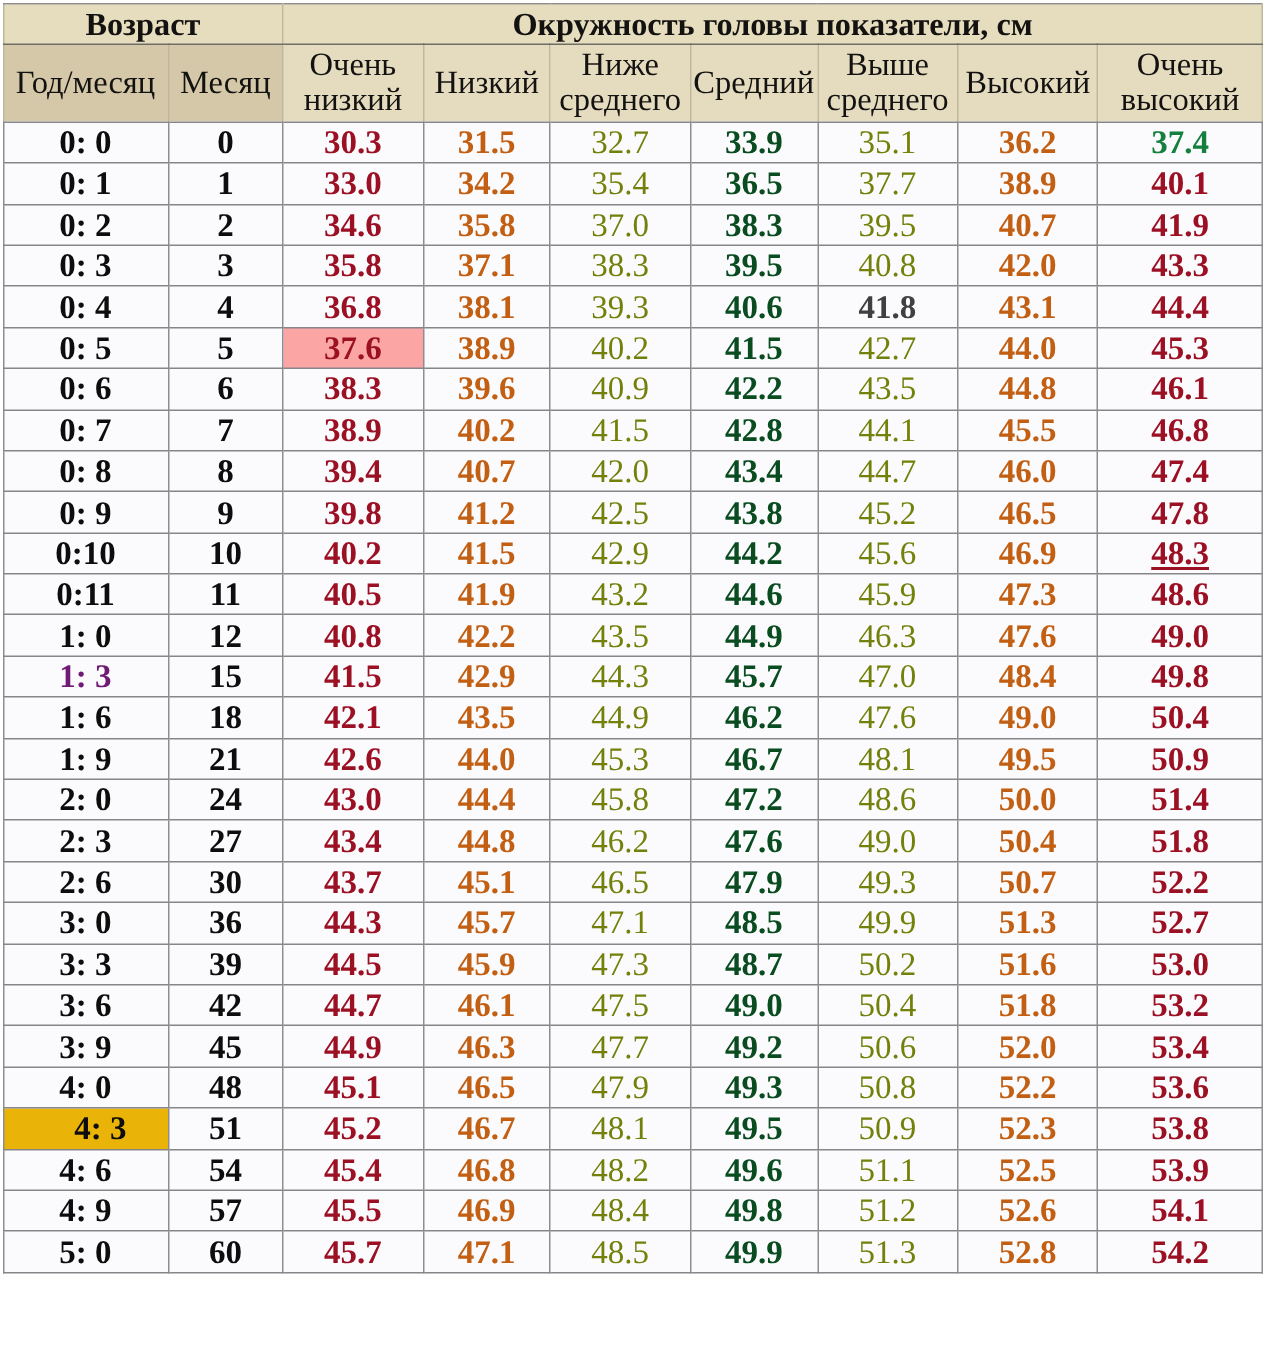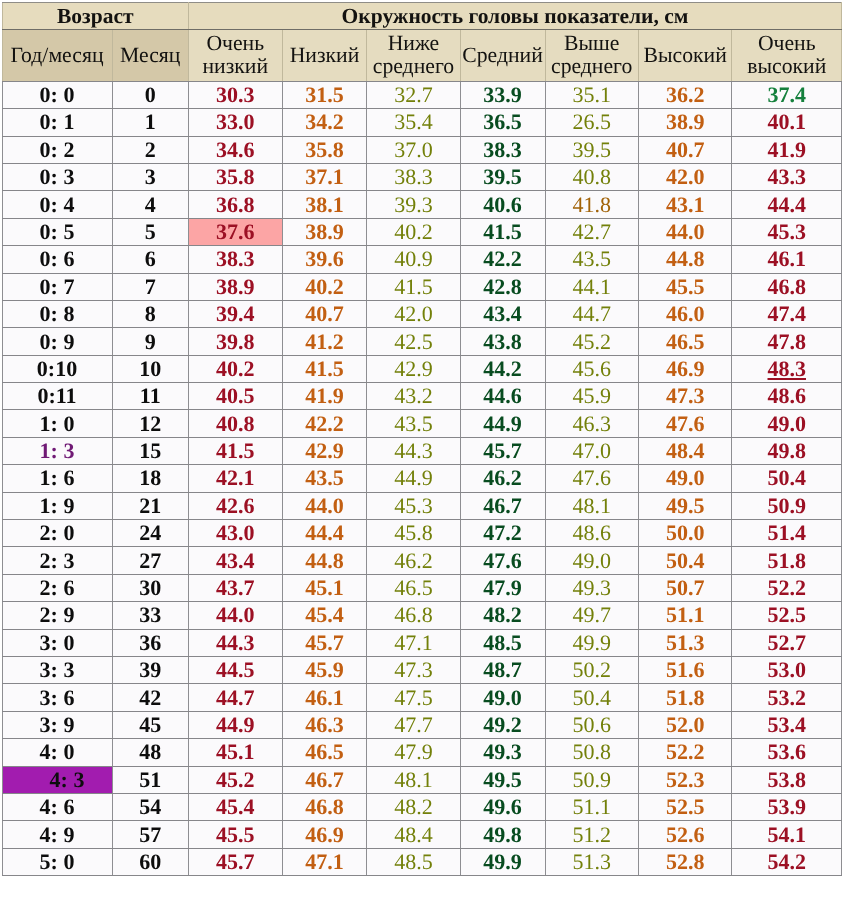--- a/index.html
+++ b/index.html
@@ -106,21 +106,21 @@
           <td class="bold" style="color: rgb(194, 95, 18); background: rgb(251, 250, 252);">36.2</td>
           <td class="bold" style="color: #15803d; background: rgb(251, 250, 252);">37.4</td>
         </tr>
         <tr class="data-row">
           <td class="bold" style="color: rgb(13, 13, 13); background: rgb(251, 250, 252);">0: 1</td>
           <td class="bold" style="color: rgb(13, 13, 13); background: rgb(251, 250, 252);">1</td>
           <td class="bold" style="color: rgb(156, 16, 36); background: rgb(251, 250, 252);">33.0</td>
           <td class="bold" style="color: rgb(194, 95, 18); background: rgb(251, 250, 252);">34.2</td>
           <td class="thin" style="color: rgb(115, 128, 10); background: rgb(251, 250, 252);">35.4</td>
           <td class="bold" style="color: rgb(8, 76, 32); background: rgb(251, 250, 252);">36.5</td>
-          <td class="thin" style="color: rgb(115, 128, 10); background: rgb(251, 250, 252);">26.5</td>
+          <td class="thin" style="color: rgb(115, 128, 10); background: rgb(251, 250, 252);">37.7</td>
           <td class="bold" style="color: rgb(194, 95, 18); background: rgb(251, 250, 252);">38.9</td>
           <td class="bold" style="color: rgb(156, 16, 36); background: rgb(251, 250, 252);">40.1</td>
         </tr>
         <tr class="data-row">
           <td class="bold" style="color: rgb(13, 13, 13); background: rgb(251, 250, 252);">0: 2</td>
           <td class="bold" style="color: rgb(13, 13, 13); background: rgb(251, 250, 252);">2</td>
           <td class="bold" style="color: rgb(156, 16, 36); background: rgb(251, 250, 252);">34.6</td>
           <td class="bold" style="color: rgb(194, 95, 18); background: rgb(251, 250, 252);">35.8</td>
           <td class="thin" style="color: rgb(115, 128, 10); background: rgb(251, 250, 252);">37.0</td>
           <td class="bold" style="color: rgb(8, 76, 32); background: rgb(251, 250, 252);">38.3</td>
@@ -139,21 +139,21 @@
           <td class="bold" style="color: rgb(194, 95, 18); background: rgb(251, 250, 252);">42.0</td>
           <td class="bold" style="color: rgb(156, 16, 36); background: rgb(251, 250, 252);">43.3</td>
         </tr>
         <tr class="data-row">
           <td class="bold" style="color: rgb(13, 13, 13); background: rgb(251, 250, 252);">0: 4</td>
           <td class="bold" style="color: rgb(13, 13, 13); background: rgb(251, 250, 252);">4</td>
           <td class="bold" style="color: rgb(156, 16, 36); background: rgb(251, 250, 252);">36.8</td>
           <td class="bold" style="color: rgb(194, 95, 18); background: rgb(251, 250, 252);">38.1</td>
           <td class="thin" style="color: rgb(115, 128, 10); background: rgb(251, 250, 252);">39.3</td>
           <td class="bold" style="color: rgb(8, 76, 32); background: rgb(251, 250, 252);">40.6</td>
-          <td class="thin" style="color: #a16207; background: rgb(251, 250, 252);">41.8</td>
+          <td class="thin" style="color: #404040; background: rgb(251, 250, 252); font-weight: bold;">41.8</td>
           <td class="bold" style="color: rgb(194, 95, 18); background: rgb(251, 250, 252);">43.1</td>
           <td class="bold" style="color: rgb(156, 16, 36); background: rgb(251, 250, 252);">44.4</td>
         </tr>
         <tr class="data-row">
           <td class="bold" style="color: rgb(13, 13, 13); background: rgb(251, 250, 252);">0: 5</td>
           <td class="bold" style="color: rgb(13, 13, 13); background: rgb(251, 250, 252);">5</td>
           <td class="bold" style="color: rgb(156, 16, 36); background: #fca5a5;">37.6</td>
           <td class="bold" style="color: rgb(194, 95, 18); background: rgb(251, 250, 252);">38.9</td>
           <td class="thin" style="color: rgb(115, 128, 10); background: rgb(251, 250, 252);">40.2</td>
           <td class="bold" style="color: rgb(8, 76, 32); background: rgb(251, 250, 252);">41.5</td>
@@ -298,31 +298,20 @@
           <td class="bold" style="color: rgb(13, 13, 13); background: rgb(251, 250, 252);">30</td>
           <td class="bold" style="color: rgb(156, 16, 36); background: rgb(251, 250, 252);">43.7</td>
           <td class="bold" style="color: rgb(194, 95, 18); background: rgb(251, 250, 252);">45.1</td>
           <td class="thin" style="color: rgb(115, 128, 10); background: rgb(251, 250, 252);">46.5</td>
           <td class="bold" style="color: rgb(8, 76, 32); background: rgb(251, 250, 252);">47.9</td>
           <td class="thin" style="color: rgb(115, 128, 10); background: rgb(251, 250, 252);">49.3</td>
           <td class="bold" style="color: rgb(194, 95, 18); background: rgb(251, 250, 252);">50.7</td>
           <td class="bold" style="color: rgb(156, 16, 36); background: rgb(251, 250, 252);">52.2</td>
         </tr>
         <tr class="data-row">
-          <td class="bold" style="color: rgb(13, 13, 13); background: rgb(251, 250, 252);">2: 9</td>
-          <td class="bold" style="color: rgb(13, 13, 13); background: rgb(251, 250, 252);">33</td>
-          <td class="bold" style="color: rgb(156, 16, 36); background: rgb(251, 250, 252);">44.0</td>
-          <td class="bold" style="color: rgb(194, 95, 18); background: rgb(251, 250, 252);">45.4</td>
-          <td class="thin" style="color: rgb(115, 128, 10); background: rgb(251, 250, 252);">46.8</td>
-          <td class="bold" style="color: rgb(8, 76, 32); background: rgb(251, 250, 252);">48.2</td>
-          <td class="thin" style="color: rgb(115, 128, 10); background: rgb(251, 250, 252);">49.7</td>
-          <td class="bold" style="color: rgb(194, 95, 18); background: rgb(251, 250, 252);">51.1</td>
-          <td class="bold" style="color: rgb(156, 16, 36); background: rgb(251, 250, 252);">52.5</td>
-        </tr>
-        <tr class="data-row">
           <td class="bold" style="color: rgb(13, 13, 13); background: rgb(251, 250, 252);">3: 0</td>
           <td class="bold" style="color: rgb(13, 13, 13); background: rgb(251, 250, 252);">36</td>
           <td class="bold" style="color: rgb(156, 16, 36); background: rgb(251, 250, 252);">44.3</td>
           <td class="bold" style="color: rgb(194, 95, 18); background: rgb(251, 250, 252);">45.7</td>
           <td class="thin" style="color: rgb(115, 128, 10); background: rgb(251, 250, 252);">47.1</td>
           <td class="bold" style="color: rgb(8, 76, 32); background: rgb(251, 250, 252);">48.5</td>
           <td class="thin" style="color: rgb(115, 128, 10); background: rgb(251, 250, 252);">49.9</td>
           <td class="bold" style="color: rgb(194, 95, 18); background: rgb(251, 250, 252);">51.3</td>
           <td class="bold" style="color: rgb(156, 16, 36); background: rgb(251, 250, 252);">52.7</td>
         </tr>
@@ -364,21 +353,21 @@
           <td class="bold" style="color: rgb(13, 13, 13); background: rgb(251, 250, 252);">48</td>
           <td class="bold" style="color: rgb(156, 16, 36); background: rgb(251, 250, 252);">45.1</td>
           <td class="bold" style="color: rgb(194, 95, 18); background: rgb(251, 250, 252);">46.5</td>
           <td class="thin" style="color: rgb(115, 128, 10); background: rgb(251, 250, 252);">47.9</td>
           <td class="bold" style="color: rgb(8, 76, 32); background: rgb(251, 250, 252);">49.3</td>
           <td class="thin" style="color: rgb(115, 128, 10); background: rgb(251, 250, 252);">50.8</td>
           <td class="bold" style="color: rgb(194, 95, 18); background: rgb(251, 250, 252);">52.2</td>
           <td class="bold" style="color: rgb(156, 16, 36); background: rgb(251, 250, 252);">53.6</td>
         </tr>
         <tr class="data-row">
-          <td class="bold" style="color: rgb(13, 13, 13); background: #a21caf; padding-left: 20px;">4: 3</td>
+          <td class="bold" style="color: rgb(13, 13, 13); background: #eab308; padding-left: 20px;">4: 3</td>
           <td class="bold" style="color: rgb(13, 13, 13); background: rgb(251, 250, 252);">51</td>
           <td class="bold" style="color: rgb(156, 16, 36); background: rgb(251, 250, 252);">45.2</td>
           <td class="bold" style="color: rgb(194, 95, 18); background: rgb(251, 250, 252);">46.7</td>
           <td class="thin" style="color: rgb(115, 128, 10); background: rgb(251, 250, 252);">48.1</td>
           <td class="bold" style="color: rgb(8, 76, 32); background: rgb(251, 250, 252);">49.5</td>
           <td class="thin" style="color: rgb(115, 128, 10); background: rgb(251, 250, 252);">50.9</td>
           <td class="bold" style="color: rgb(194, 95, 18); background: rgb(251, 250, 252);">52.3</td>
           <td class="bold" style="color: rgb(156, 16, 36); background: rgb(251, 250, 252);">53.8</td>
         </tr>
         <tr class="data-row">

